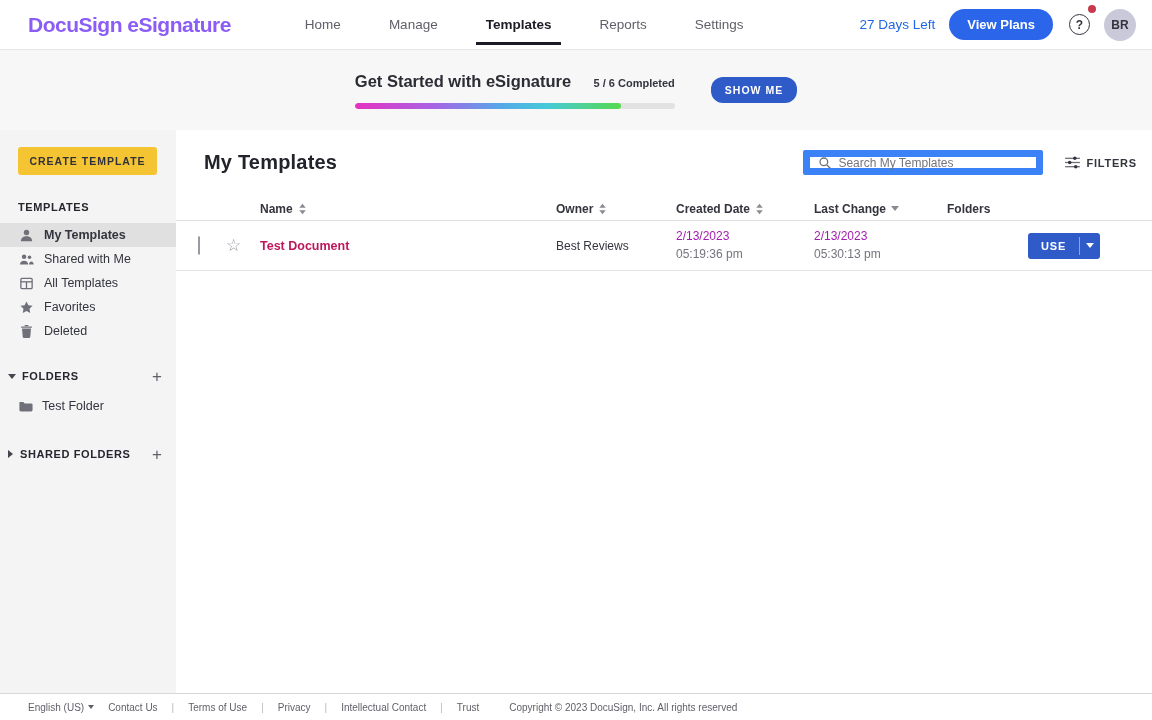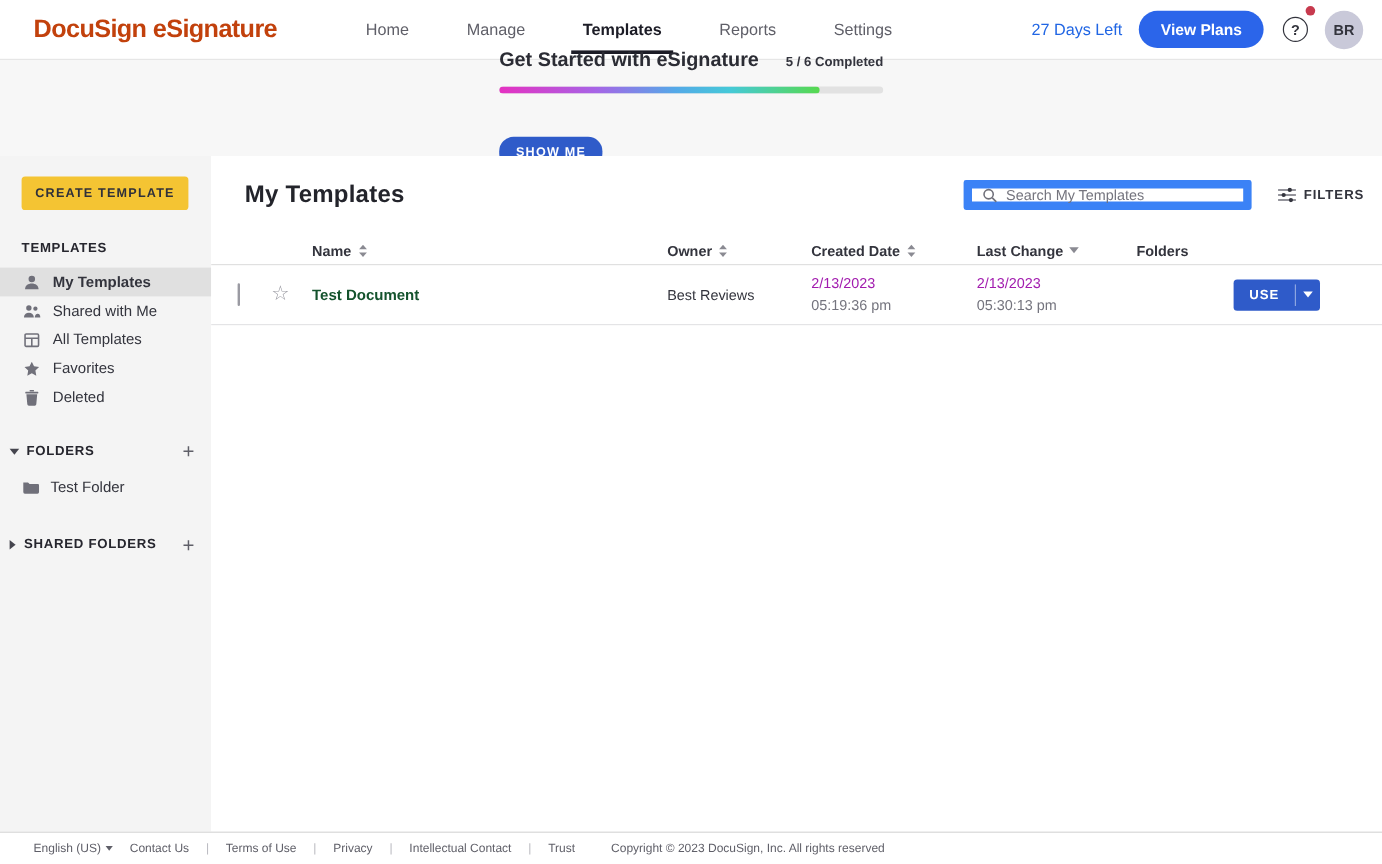--- a/index.html
+++ b/index.html
@@ -2,21 +2,21 @@
 <html><head>
 <meta charset="utf-8">
 <style>
   * { margin:0; padding:0; box-sizing:border-box; }
   html,body { width:1152px; height:720px; overflow:hidden; background:#fff;
     font-family:"Liberation Sans", sans-serif; color:#33343d; }
 
   
   .topnav { position:absolute; top:0; left:0; width:1152px; height:50px;
     background:#fff; border-bottom:1px solid #e6e6e6; display:flex; align-items:center; }
-  .logo { margin-left:28px; font-size:21px; font-weight:700; color:#c2410c; letter-spacing:-0.5px; white-space:nowrap;text-align:right; }
+  .logo { margin-left:28px; font-size:21px; font-weight:700; color:#8b5cf6; letter-spacing:-0.5px; white-space:nowrap;text-align:right; }
   .navlinks { display:flex; height:100%; margin-left:50px; }
   .navitem { position:relative; display:flex; align-items:center; padding:0 24px; height:100%;
     font-size:13.5px; color:#5f5f68; cursor:pointer; }
   .navitem.active { color:#1c1c26; font-weight:700; }
   .navitem.active::after { content:""; position:absolute; left:14px; right:14px; bottom:4px;
     height:3px; background:#1c1c26; }
   .nav-right { margin-left:auto; display:flex; align-items:center; margin-right:16px; }
   .days-left { color:#2166e4; font-size:13.5px; margin-right:14px; }
   .view-plans { background:#2b65ea; color:#fff; border:none; border-radius:999px;
     font-size:13px; font-weight:600; padding:8px 18px; cursor:pointer; font-family:inherit; }
@@ -25,21 +25,21 @@
     display:flex; align-items:center; justify-content:center; font-size:12px; font-weight:700;
     color:#33343d; cursor:pointer; background:#fff; }
   .red-dot { position:absolute; top:-9px; right:-6px; width:8px; height:8px; border-radius:50%;
     background:#c73a4e; }
   .avatar { width:32px; height:32px; border-radius:50%; background:#c9c9d9; display:flex;
     align-items:center; justify-content:center; font-size:12px; font-weight:700; color:#33343d; cursor:pointer; }
 
   
   .banner { position:absolute; top:50px; left:0; width:1152px; height:80px; background:#f7f7f7;
     display:flex; align-items:center; justify-content:center; }
-  .banner-inner { display:flex; align-items:flex-start; gap:36px;flex-direction:column; }
+  .banner-inner { display:flex; align-items:center; gap:36px; }
   .banner-left { width:320px; }
   .banner-toprow { display:flex; align-items:baseline; justify-content:space-between; margin-bottom:12px; }
   .banner-title { font-size:16.5px; font-weight:700; color:#2b2c34; }
   .banner-progress-label { font-size:11px; font-weight:700; color:#33343d; }
   .progress-track { width:320px; height:6px; border-radius:3px; background:#e2e2e2; overflow:hidden; }
   .progress-fill { height:100%; border-radius:3px;
     background:linear-gradient(90deg,#e531c1 0%,#a764e6 30%,#54a9e8 55%,#45c9d8 72%,#57d94f 100%); }
   .show-me { background:#2f5bc9; color:#fff; border:none; border-radius:12px; font-size:10.5px;
     font-weight:700; letter-spacing:1px; padding:7px 14px; cursor:pointer; font-family:inherit; }
 
@@ -84,21 +84,21 @@
   .tbl-grid { display:grid; grid-template-columns:28px 34px 296px 120px 138px 133px 81px 1fr;
     padding-left:22px; align-items:center; }
   .thead { height:24px; margin-top:22px; border-bottom:1px solid #e0e0e0; }
   .th { font-size:12px; font-weight:700; color:#33343d; display:flex; align-items:center; gap:5px; cursor:pointer; }
   .sort-both svg { display:block; }
   .sort-desc { width:0; height:0; border-left:4.5px solid transparent; border-right:4.5px solid transparent;
     border-top:5.5px solid #8a8a92; }
   .trow { height:50px; border-bottom:1px solid #e4e4e6; }
   .checkbox { width:16px; height:16px; border:1.5px solid #9a9aa2; border-radius:2px; background:#fff; cursor:pointer; }
   .row-star { font-size:17px; color:#9a9aa2; cursor:pointer; line-height:1; }
-  .doc-name { font-size:12.5px; font-weight:700; color:#14532d; cursor:pointer; }
+  .doc-name { font-size:12.5px; font-weight:700; color:#be185d; cursor:pointer; }
   .cell-text { font-size:12px; color:#33343d; }
   .cell-date { font-size:12px; color:#a21caf; line-height:1.45; }
   .cell-time { font-size:12px; color:#74747e; line-height:1.45; }
   .use-btn { display:inline-flex; height:26px; background:#2f5bc9; border-radius:3px; overflow:hidden; cursor:pointer; }
   .use-main { display:flex; align-items:center; padding:0 13px; color:#fff; font-size:11px;
     font-weight:700; letter-spacing:0.8px; border:none; background:transparent; cursor:pointer; font-family:inherit; }
   .use-divider { width:1px; background:rgba(255,255,255,0.45); margin:4px 0; }
   .use-caret-btn { display:flex; align-items:center; justify-content:center; width:20px; border:none;
     background:transparent; cursor:pointer; }
   .use-caret { width:0; height:0; border-left:4px solid transparent; border-right:4px solid transparent;

